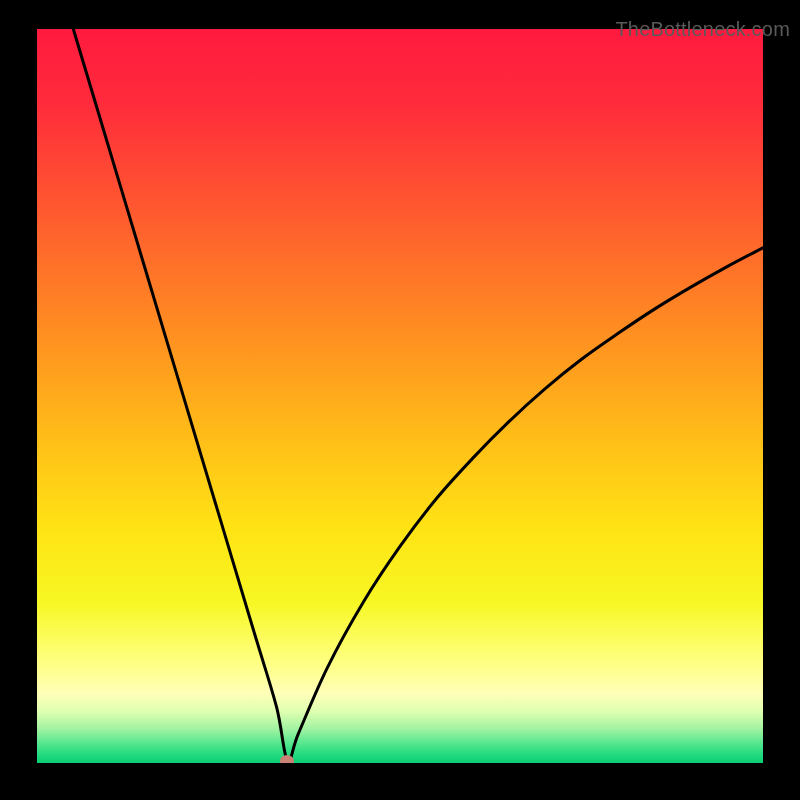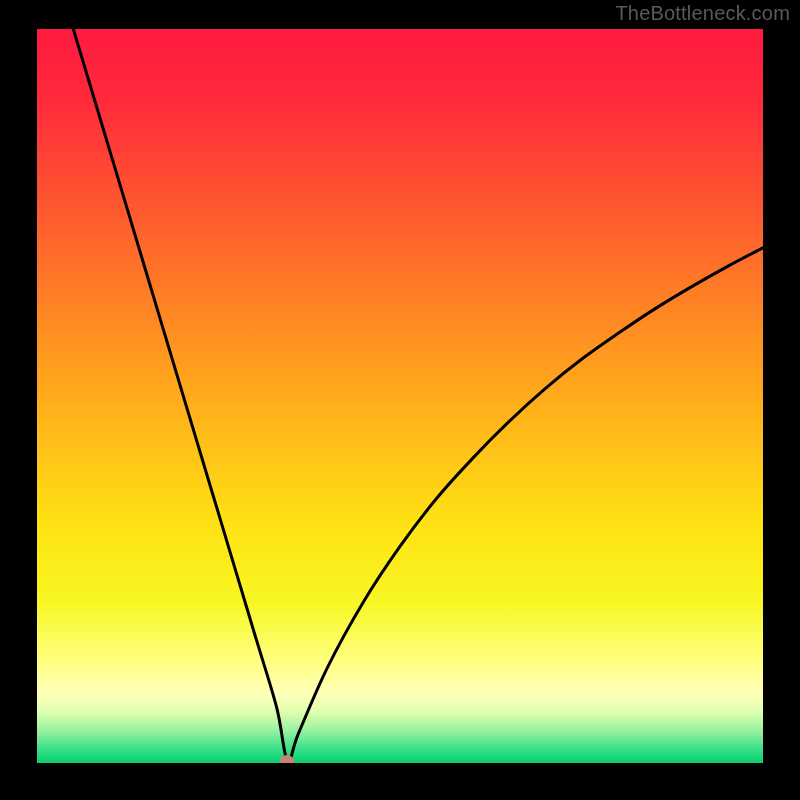--- a/index.html
+++ b/index.html
@@ -11,21 +11,21 @@
     font-family: Arial, Helvetica, sans-serif;
     overflow: hidden;
   }
   .stage {
     position: relative;
     width: 800px;
     height: 800px;
   }
   .watermark {
     position: absolute;
-    top: 2px;
+    top: 18px;
     right: 10px;
     color: #5a5a5a;
     font-size: 20px;
     font-weight: 500;
     letter-spacing: 0.2px;
     z-index: 5;
   }
   .plot-frame {
     position: absolute;
     left: 37px;

